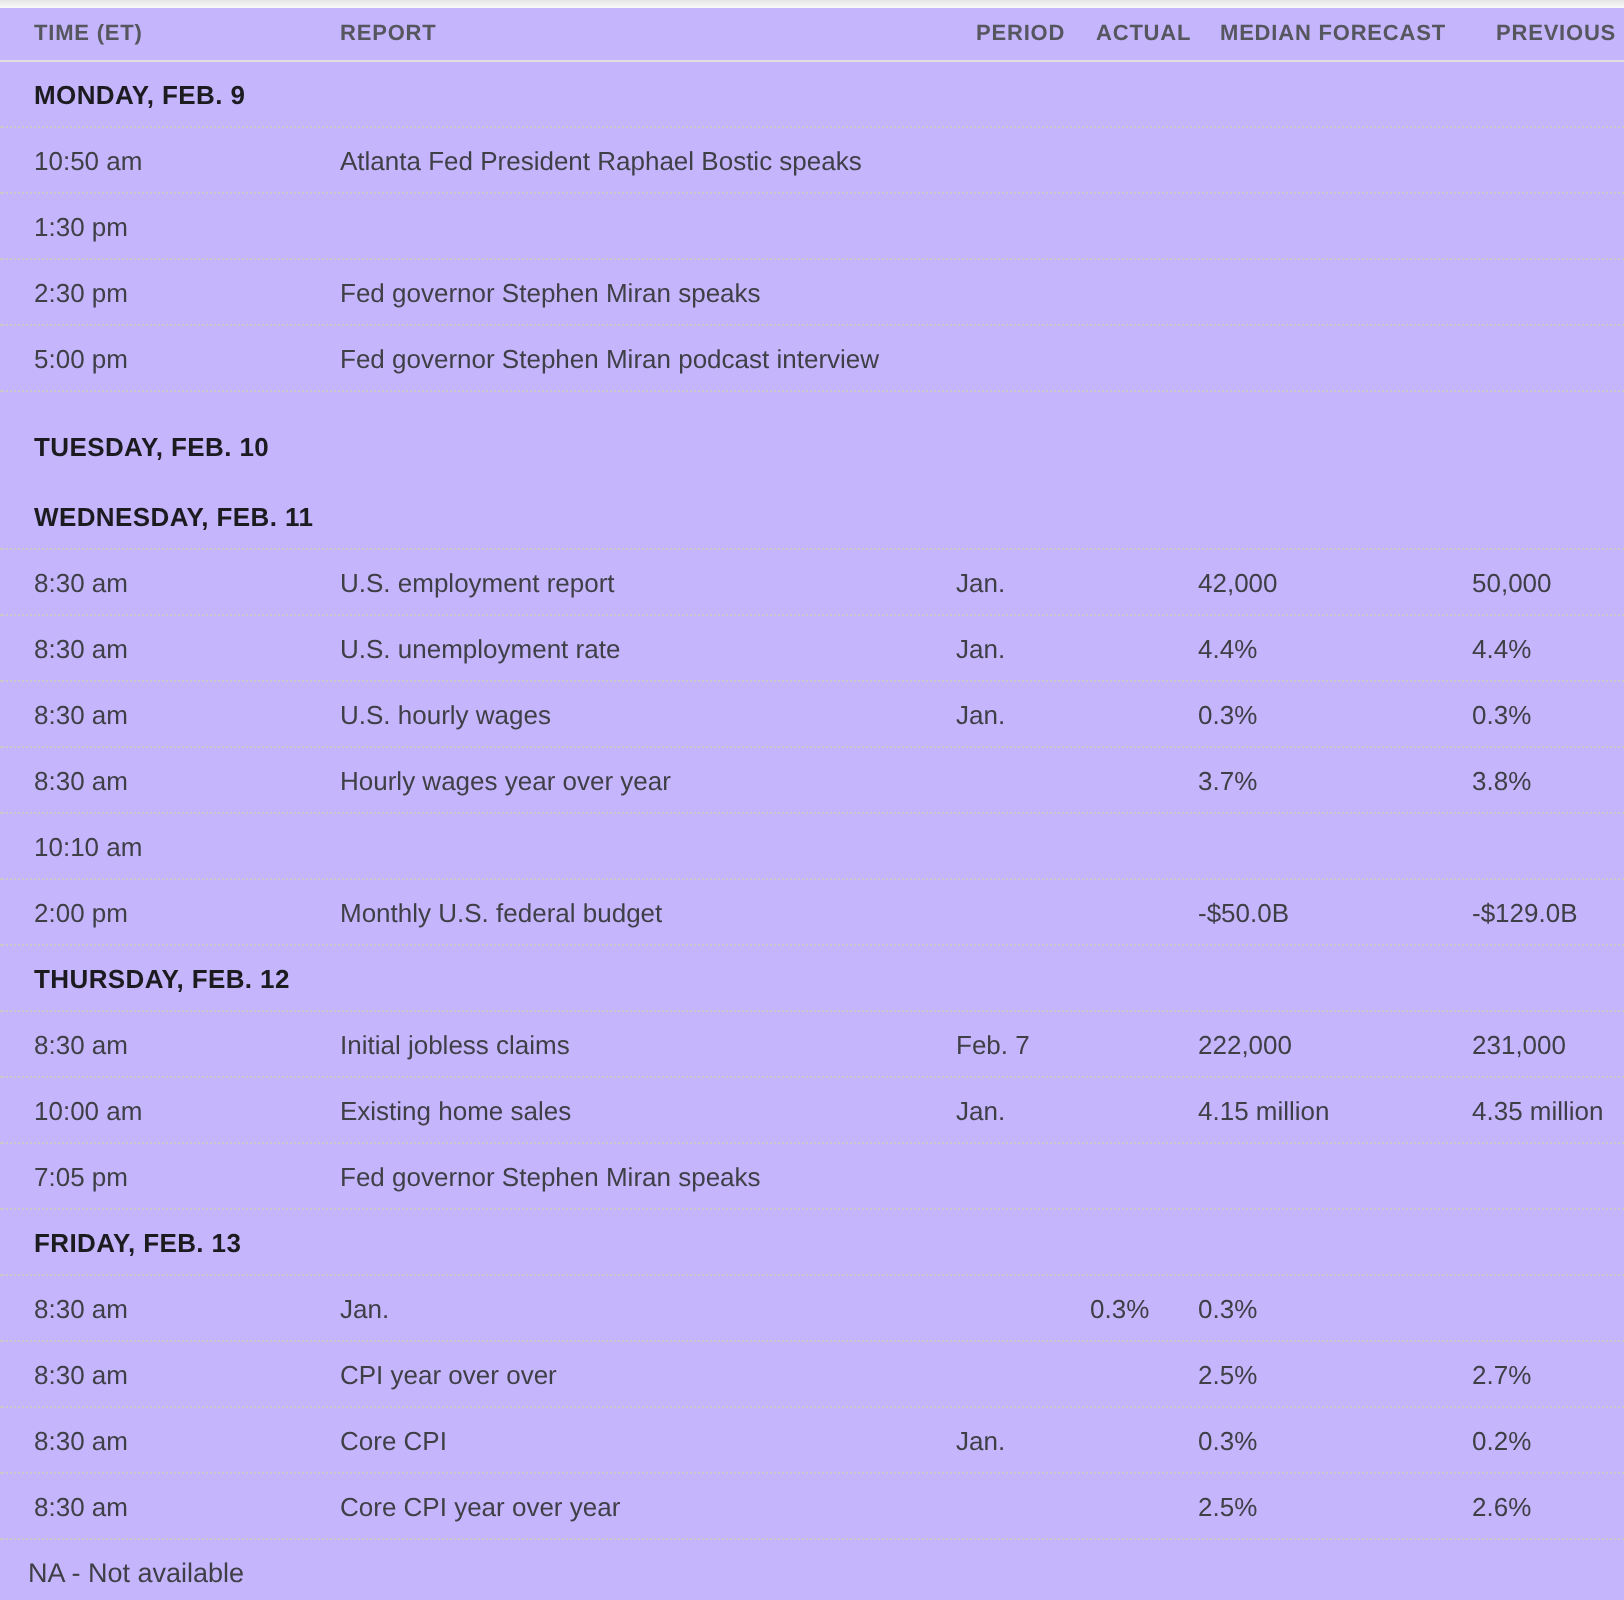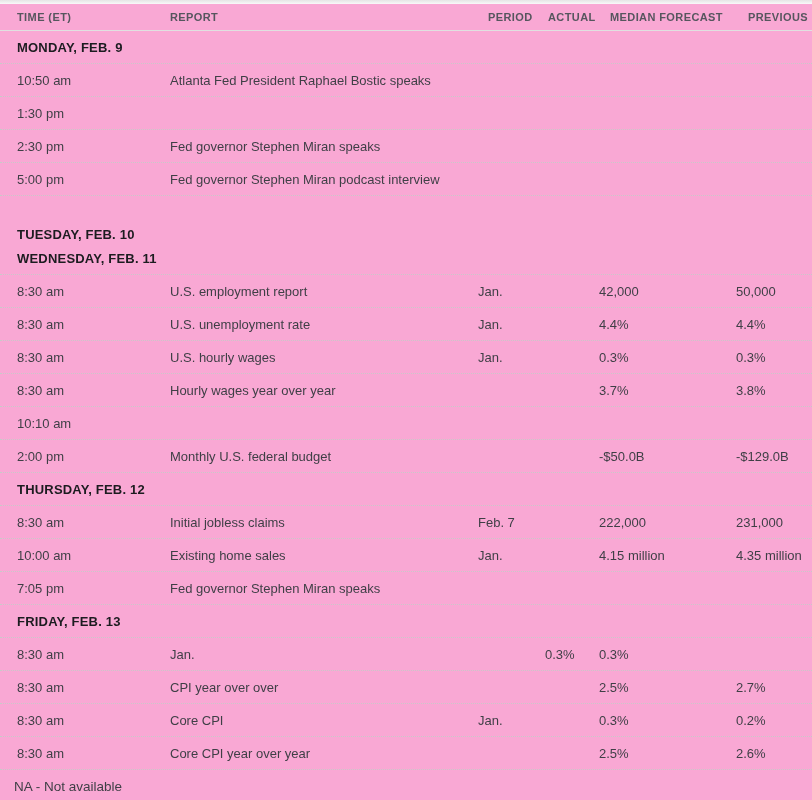--- a/index.html
+++ b/index.html
@@ -1,17 +1,17 @@
 <!DOCTYPE html>
 <html><head>
 <meta charset="utf-8">
 <style>
   html,body{margin:0;padding:0;background:#fff;}
   .page{
-    width:812px;height:800px;overflow:hidden;background:#f9a8d4;
+    width:812px;height:800px;overflow:hidden;background:#c4b5fd;
     font-family:"Liberation Sans","DejaVu Sans",sans-serif;
     color:#3f3f46;position:relative;box-sizing:border-box;
   }
   .top-strip{height:4px;background:linear-gradient(#e5e5e5,#f9f9f9);}
   .grid{
     display:grid;
     grid-template-columns:153px 308px 67px 54px 137px 1fr;
     padding-left:17px;
     align-items:center;
     box-sizing:border-box;
@@ -31,21 +31,21 @@
   .section-row{
     height:33px;
     display:flex;align-items:center;
     padding-left:17px;
     border-bottom:1px dotted #c9c9c9;
     box-sizing:border-box;
   }
   .section-row.empty{
     height:46px;
     border-bottom:none;
-    align-items:flex-end;
+    align-items:center;
     padding-top:9px;
   }
   .section-label{
     font-size:13px;font-weight:700;color:#1c1c20;letter-spacing:.2px;
     white-space:nowrap;
   }
   .data-row{
     height:33px;
     border-bottom:1px dotted #c9c9c9;
   }

